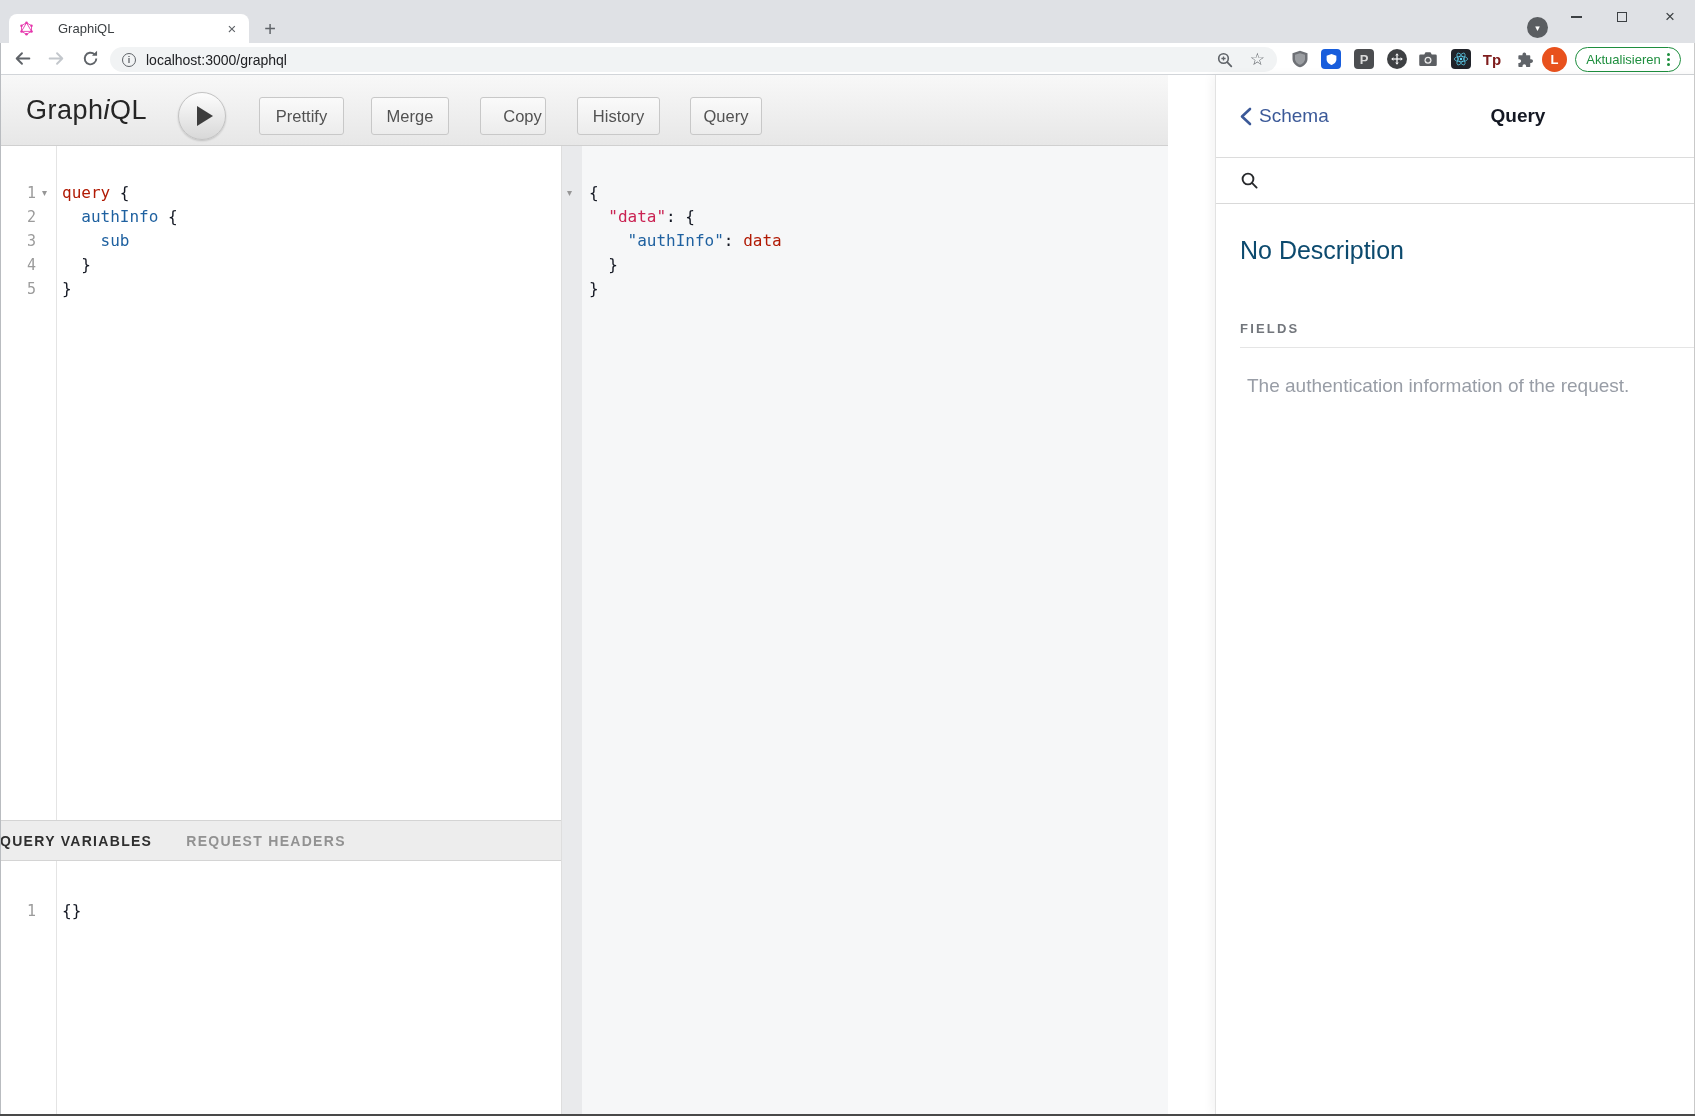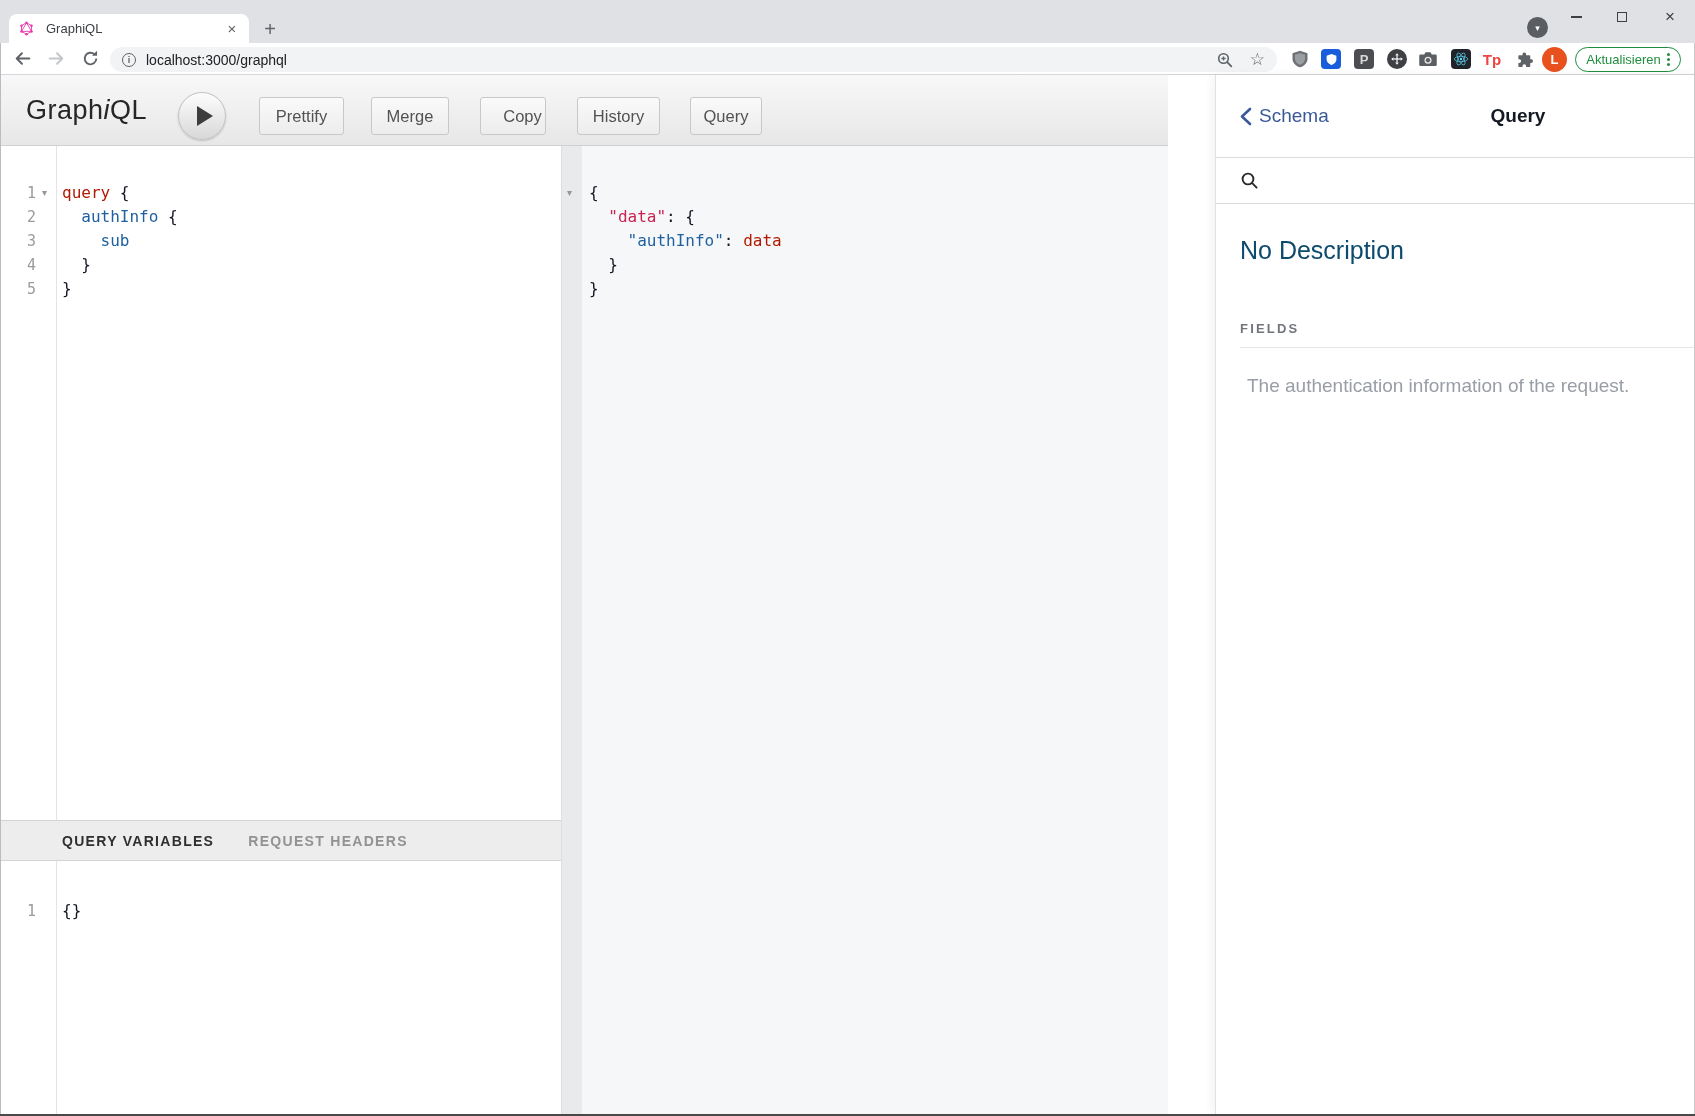--- a/index.html
+++ b/index.html
@@ -8,21 +8,21 @@
   .screen {
     position:relative; width:1695px; height:1116px; overflow:hidden;
     font-family:"Liberation Sans", sans-serif; background:#fff;
   }
   
   .titlebar { position:absolute; left:0; top:0; width:1695px; height:43px; background:#dfe1e5; }
   .tab {
     position:absolute; left:9px; top:14px; width:240px; height:29px; background:#fff;
     border-radius:8px 8px 0 0; display:flex; align-items:center; padding:0 8px 0 10px;
   }
-  .tab-title { flex:1; font-size:13px; color:#3c4043; margin-left:12px; white-space:nowrap; overflow:hidden; }
+  .tab-title { flex:1; font-size:13px; color:#3c4043; margin-left:24px; white-space:nowrap; overflow:hidden; }
   .tab-close { width:18px; height:18px; border-radius:50%; display:flex; align-items:center; justify-content:center;
     font-size:15px; color:#5f6368; cursor:default; }
   .newtab { position:absolute; left:258px; top:17px; width:24px; height:24px; display:flex; align-items:center;
     justify-content:center; font-size:20px; font-weight:300; color:#5f6368; }
   .tabsearch { position:absolute; left:1527px; top:17px; width:21px; height:21px; border-radius:50%;
     background:#5a5d61; display:flex; align-items:center; justify-content:center; color:#fff; font-size:9px; }
   .win-btn { position:absolute; top:6px; width:28px; height:22px; display:flex; align-items:center; justify-content:center; color:#3c4043; }
   .win-min { left:1562px; } .win-max { left:1608px; } .win-close { left:1656px; font-size:17px; font-weight:300; }
   .min-glyph { width:11px; height:1.5px; background:#3c4043; display:block; }
   .max-glyph { width:10px; height:10px; border:1.2px solid #3c4043; display:block; }
@@ -79,21 +79,21 @@
     font-family:"DejaVu Sans Mono", monospace; font-size:15px; }
   .gutter-nums .gutter-num { height:24px; line-height:24px; }
   .fold-arrow { position:absolute; color:#969696; font-size:10px; line-height:24px; }
   .code-block { position:absolute; }
   .code-line { height:24px; line-height:24px; white-space:pre; }
   .tok-k { color:#B11A04; } .tok-p { color:#141823; } .tok-f { color:#1F61A0; }
   .tok-d { color:#CA2252; } .tok-n { color:#B11A04; } .tok-w { color:#141823; }
   .varbar {
     position:absolute; left:0; top:820px; width:561px; height:41px; background:#ededed;
     border-top:1px solid #d4d4d4; border-bottom:1px solid #d4d4d4;
-    display:flex; align-items:center; padding-left:62px; gap:34px;
+    display:flex; align-items:center; gap:34px;
   }
   .vartab { font-size:14px; font-weight:700; letter-spacing:1.3px; }
   .vartab.active { color:#2f2f2f; } .vartab.inactive { color:#929292; }
   .divider { position:absolute; left:561px; top:146px; width:21px; height:968px; background:#e9eaec; border-left:1px solid #dedede; }
   .result-pane { position:absolute; left:582px; top:146px; width:586px; height:968px; background:#f6f7f8; }
   
   .docs {
     position:absolute; left:1216px; top:75px; width:527px; height:1039px; background:#fff;
     box-shadow:-1px 0 0 #e2e2e2, -4px 0 10px rgba(0,0,0,0.05);
   }
@@ -221,21 +221,21 @@
     <span class="sq" style="background:#20232a;">
       <svg width="16" height="16" viewBox="0 0 24 24" fill="none" stroke="#61dafb" stroke-width="1">
         <circle cx="12" cy="12" r="1.8" fill="#61dafb" stroke="none"></circle>
         <ellipse cx="12" cy="12" rx="10" ry="4"></ellipse>
         <ellipse cx="12" cy="12" rx="10" ry="4" transform="rotate(60 12 12)"></ellipse>
         <ellipse cx="12" cy="12" rx="10" ry="4" transform="rotate(120 12 12)"></ellipse>
       </svg>
     </span>
   </div>
   <div class="ext-icon" style="left:1480px;">
-    <span style="color:#ef4444; font-size:15px; font-weight:800;">Tp</span>
+    <span style="color:#7f1d1d; font-size:15px; font-weight:800;">Tp</span>
   </div>
   <div class="ext-icon" style="left:1513px;">
     <svg width="19" height="19" viewBox="0 0 24 24" fill="#5f6368">
       <path d="M10.5 3a2.3 2.3 0 0 1 2.3 2.3V6.5h4.2a1 1 0 0 1 1 1v4.2h1.2a2.3 2.3 0 1 1 0 4.6H18v4.2a1 1 0 0 1-1 1h-4.2v-1.2a2.3 2.3 0 1 0-4.6 0v1.2H4a1 1 0 0 1-1-1v-4.2h1.2a2.3 2.3 0 1 0 0-4.6H3V7.5a1 1 0 0 1 1-1h4.2V5.3A2.3 2.3 0 0 1 10.5 3Z"></path>
     </svg>
   </div>
   <div class="avatar">L</div>
   <div class="update-pill">
     <span>Aktualisieren</span>
     <span class="kebab">

